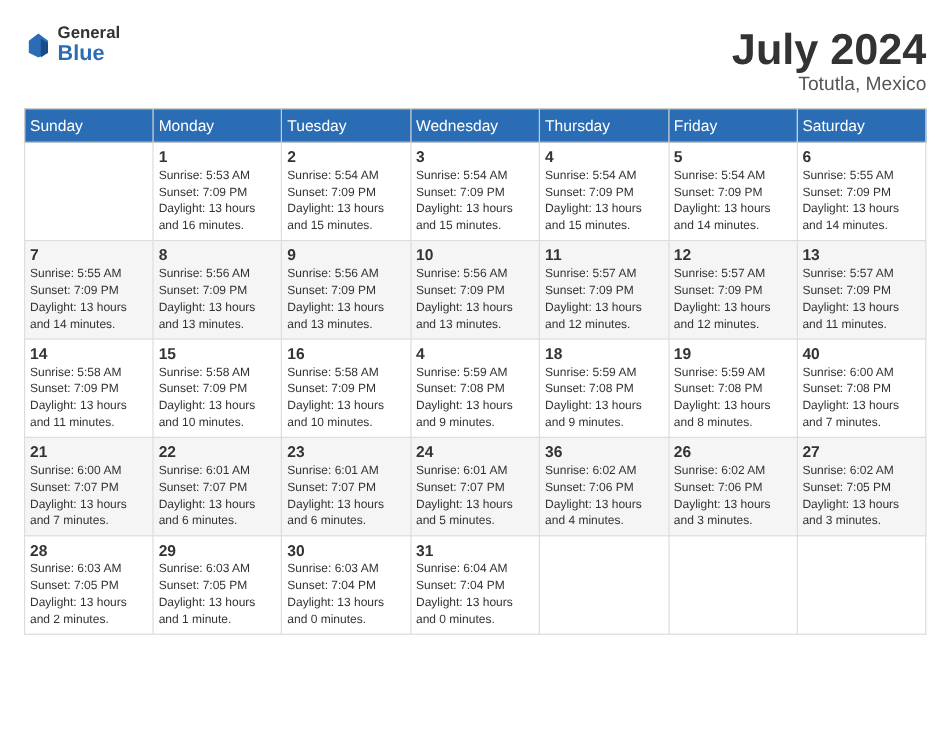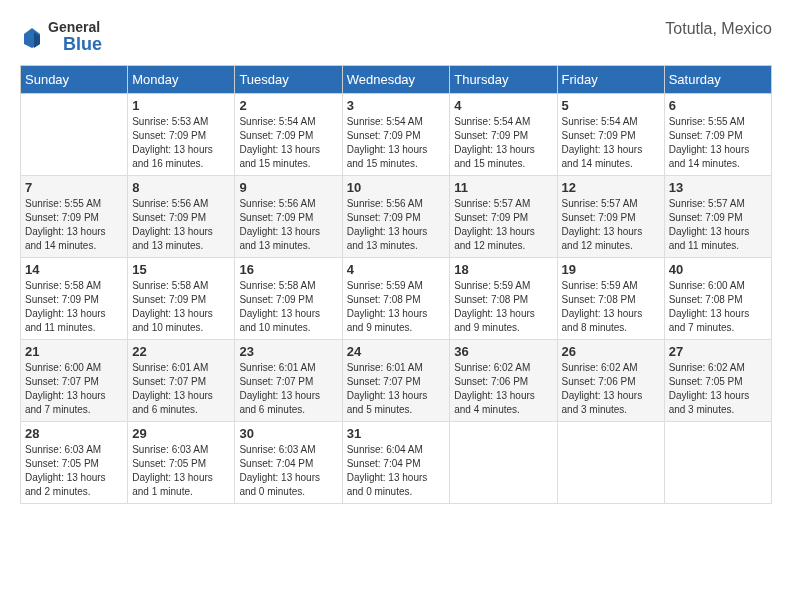--- a/index.html
+++ b/index.html
@@ -27,21 +27,20 @@
     }
     .logo-general {
       font-size: 14px;
       font-weight: bold;
       color: #333;
     }
     .logo-blue {
       font-size: 18px;
       font-weight: bold;
       color: #2a6db5;
-      margin-left: 15px;
     }
     .logo-icon {
       width: 24px;
       height: 24px;
       margin-right: 4px;
     }
     .title-block {
       text-align: right;
     }
     .month-year {
@@ -104,20 +103,21 @@
     <svg class="logo-icon" viewBox="0 0 24 24" xmlns="http://www.w3.org/2000/svg">
       <path d="M12 2 L20 8 L20 18 L12 22 L4 18 L4 8 Z" fill="#2a6db5"></path>
       <path d="M14 6 L20 10 L20 18 L14 22 Z" fill="#1a4d85"></path>
     </svg>
     <div class="logo-text">
       <span class="logo-general">General</span>
       <span class="logo-blue">Blue</span>
     </div>
   </div>
   <div class="title-block">
+    <div class="month-year">July 2024</div>
     <div class="location">Totutla, Mexico</div>
   </div>
 </div>
 
 <table>
   <thead>
     <tr>
     <th>Sunday</th>
         <th>Monday</th>
         <th>Tuesday</th>

